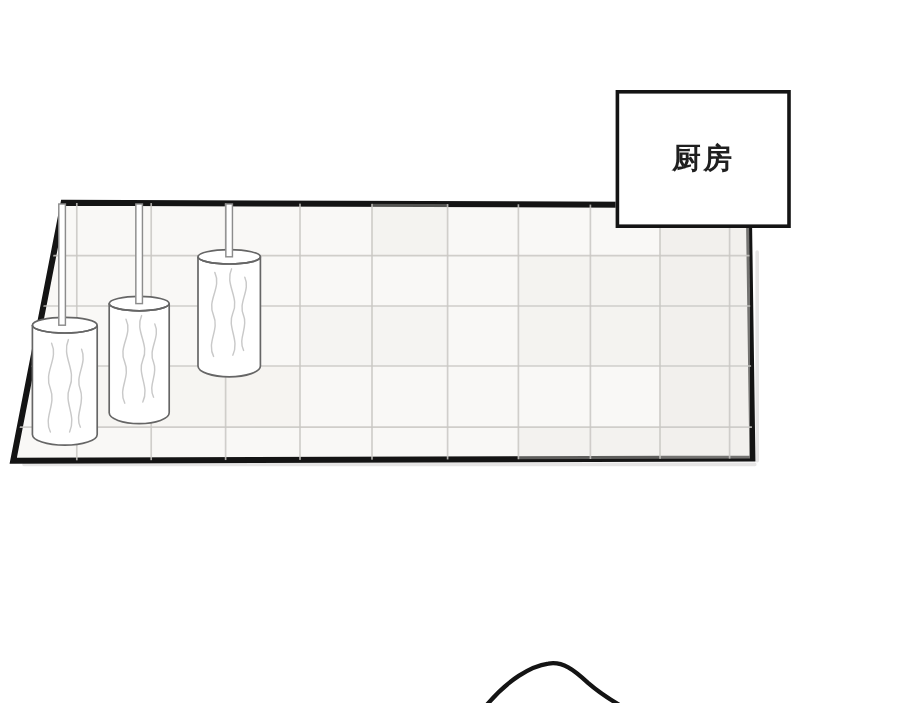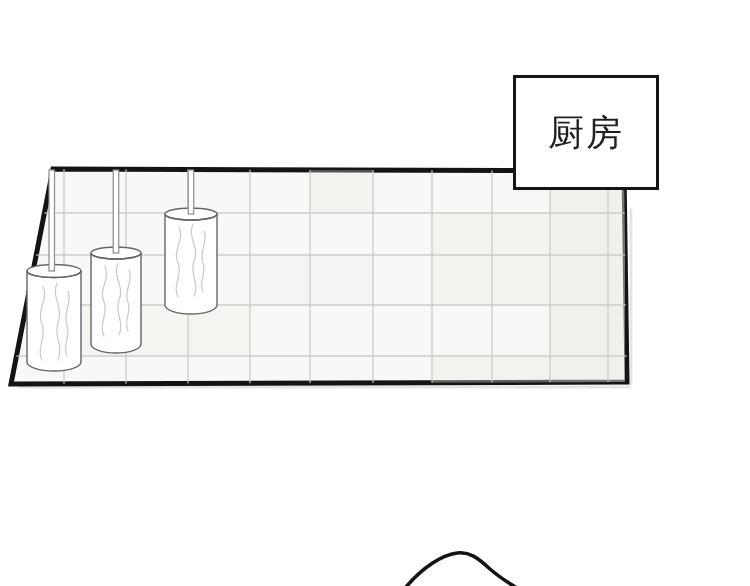--- a/index.html
+++ b/index.html
@@ -32,21 +32,21 @@
   .cyl-front-arc{fill:none;stroke:var(--object-outline);stroke-width:1.4;}
   .rod{fill:#ffffff;stroke:var(--rod-outline);stroke-width:1.2;}
   .texture{fill:none;stroke:var(--texture-line);stroke-width:1.2;stroke-linecap:round;}
   .head-line{fill:none;stroke:var(--ink);stroke-width:3.6;stroke-linecap:round;}
   .label-box{
     position:absolute;left:513px;top:75px;width:146px;height:115px;
     box-sizing:border-box;border:3px solid var(--ink);background:#ffffff;
     display:flex;align-items:center;justify-content:center;
   }
   .label-text{
-    font-size:36px;line-height:1;letter-spacing:2px;color:var(--label-ink);
+    font-size:24px;line-height:1;letter-spacing:2px;color:var(--label-ink);font-weight:bold;
   }
 </style>
 </head>
 <body>
 
 <div class="stage">
 
   <svg class="scene-svg" width="750" height="586" viewBox="0 0 750 586">
     <defs>
       <clipPath id="panelClip">

